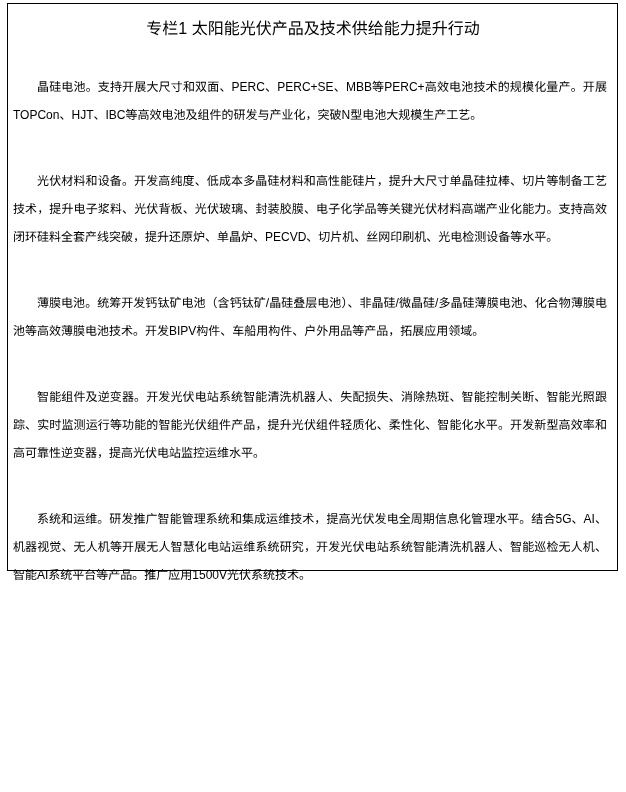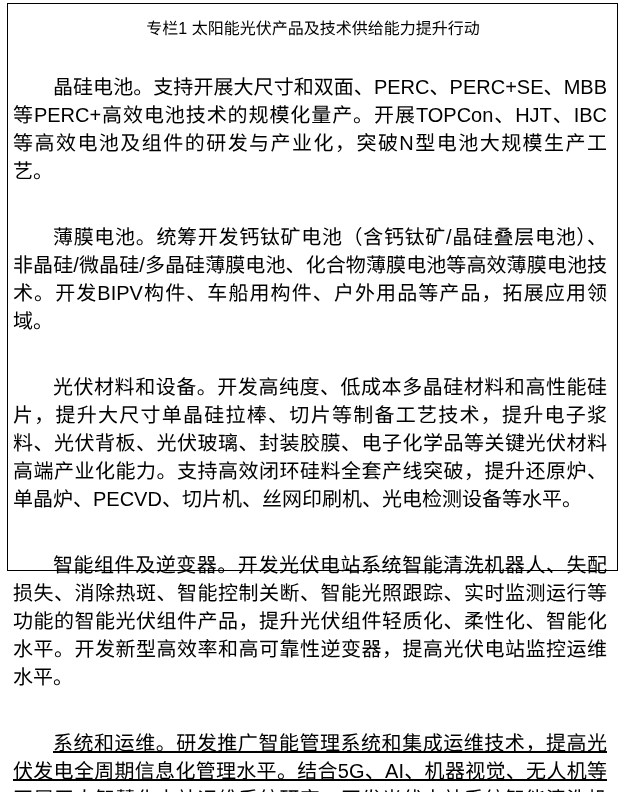--- a/index.html
+++ b/index.html
@@ -29,39 +29,38 @@
   .doc-title {
     margin: 0 0 30px 0;
     font-size: 16px;
     line-height: 28px;
     text-align: center;
     font-weight: normal;
     color: #000000;
   }
   .doc-para {
     margin: 0 6px 38px 0;
-    font-size: 20px;
+    font-size: 12px;
     line-height: 28px;
     text-indent: 2em;
     text-align: justify;
     color: #000000;
   }
   .doc-para:last-child {
     margin-bottom: 0;
-    text-decoration: underline;
   }
 </style>
 </head>
 <body>
 
 <div class="doc-frame">
   <p class="doc-title">专栏1 太阳能光伏产品及技术供给能力提升行动</p>
 
   <p class="doc-para">晶硅电池。支持开展大尺寸和双面、PERC、PERC+SE、MBB等PERC+高效电池技术的规模化量产。开展TOPCon、HJT、IBC等高效电池及组件的研发与产业化，突破N型电池大规模生产工艺。</p>
 
+  <p class="doc-para">光伏材料和设备。开发高纯度、低成本多晶硅材料和高性能硅片，提升大尺寸单晶硅拉棒、切片等制备工艺技术，提升电子浆料、光伏背板、光伏玻璃、封装胶膜、电子化学品等关键光伏材料高端产业化能力。支持高效闭环硅料全套产线突破，提升还原炉、单晶炉、PECVD、切片机、丝网印刷机、光电检测设备等水平。</p>
+
   <p class="doc-para">薄膜电池。统筹开发钙钛矿电池（含钙钛矿/晶硅叠层电池）、非晶硅/微晶硅/多晶硅薄膜电池、化合物薄膜电池等高效薄膜电池技术。开发BIPV构件、车船用构件、户外用品等产品，拓展应用领域。</p>
-
-  <p class="doc-para">光伏材料和设备。开发高纯度、低成本多晶硅材料和高性能硅片，提升大尺寸单晶硅拉棒、切片等制备工艺技术，提升电子浆料、光伏背板、光伏玻璃、封装胶膜、电子化学品等关键光伏材料高端产业化能力。支持高效闭环硅料全套产线突破，提升还原炉、单晶炉、PECVD、切片机、丝网印刷机、光电检测设备等水平。</p>
 
   <p class="doc-para">智能组件及逆变器。开发光伏电站系统智能清洗机器人、失配损失、消除热斑、智能控制关断、智能光照跟踪、实时监测运行等功能的智能光伏组件产品，提升光伏组件轻质化、柔性化、智能化水平。开发新型高效率和高可靠性逆变器，提高光伏电站监控运维水平。</p>
 
   <p class="doc-para">系统和运维。研发推广智能管理系统和集成运维技术，提高光伏发电全周期信息化管理水平。结合5G、AI、机器视觉、无人机等开展无人智慧化电站运维系统研究，开发光伏电站系统智能清洗机器人、智能巡检无人机、智能AI系统平台等产品。推广应用1500V光伏系统技术。</p>
 </div>
 
 </body></html>

